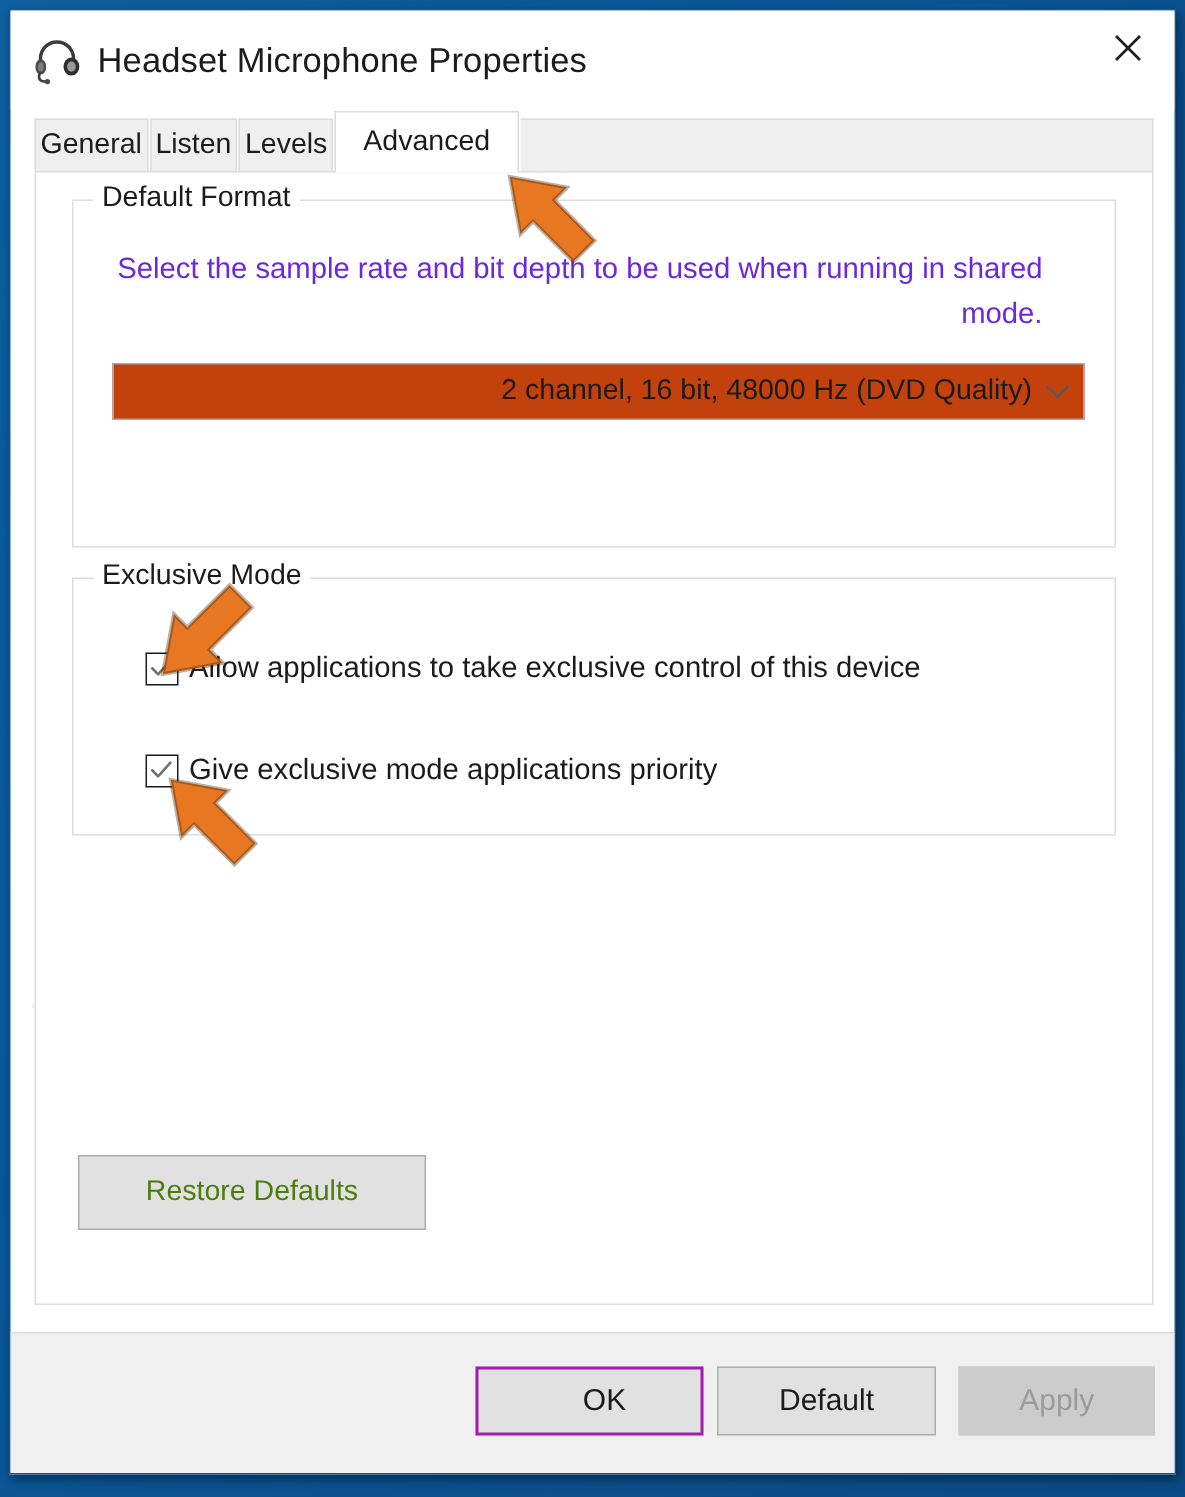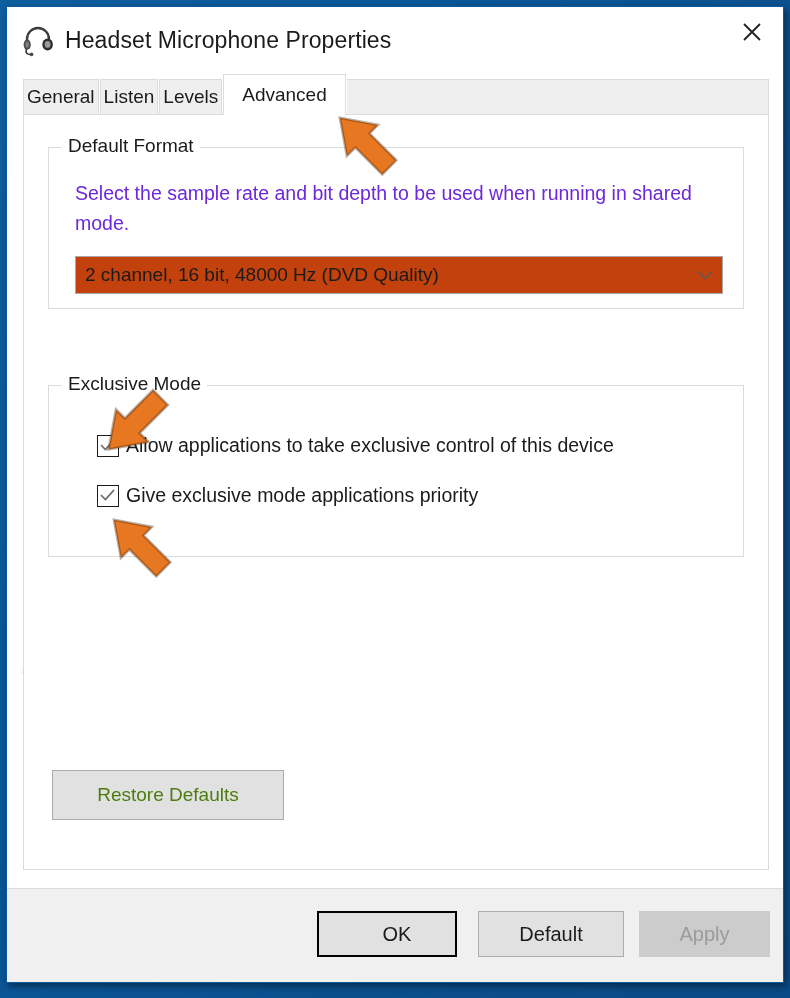--- a/index.html
+++ b/index.html
@@ -126,21 +126,21 @@
     position: absolute;
     top: -13px;
     left: 13px;
     background: #ffffff;
     padding: 0 6px;
     font-size: 19px;
     color: #1b1b1b;
     white-space: nowrap;
   }
 
-  #group-default-format { left: 24px; top: 32px; width: 696px; height: 162px; }
+  #group-default-format { left: 24px; top: 18px; width: 696px; height: 232px; text-align: right; }
   #group-exclusive-mode { left: 24px; top: 270px; width: 696px; height: 172px; }
 
   .group-desc {
     position: absolute;
     left: 26px;
     top: 30px;
     width: 620px;
     font-size: 19.5px;
     line-height: 30px;
     color: #6d28d9;
@@ -176,21 +176,21 @@
 
   
   .checkrow {
     position: absolute;
     left: 48px;
     display: flex;
     align-items: center;
     cursor: default;
   }
   #checkrow-0 { top: 48px; }
-  #checkrow-1 { top: 98px; }
+  #checkrow-1 { top: 116px; }
   .checkbox {
     width: 22px;
     height: 22px;
     border: 1.6px solid #1b1b1b;
     background: #ffffff;
     flex: none;
     margin-right: 7px;
     position: relative;
   }
   .checkbox svg {
@@ -233,21 +233,21 @@
     position: absolute;
     top: 22px;
     height: 46px;
     font-size: 20px;
     font-family: "Liberation Sans", sans-serif;
     color: #1b1b1b;
     background: #e1e1e1;
     border: 1px solid #adadad;
     cursor: default;
   }
-  #ok-button      { left: 310px; width: 140px; border: 2px solid #000000; background: #e1e1e1; padding-left: 20px; }
+  #ok-button      { left: 310px; width: 152px; border: 2px solid #a21caf; background: #e1e1e1; padding-left: 20px; }
   #cancel-button  { left: 471px; width: 146px; }
   #apply-button   { left: 632px; width: 131px; background: #cccccc; border-color: #cccccc; color: #9b9b9b; }
 
   
   .watermark {
     position: absolute;
     pointer-events: none;
     user-select: none;
     font-family: "Liberation Sans", sans-serif;
     font-style: italic;

